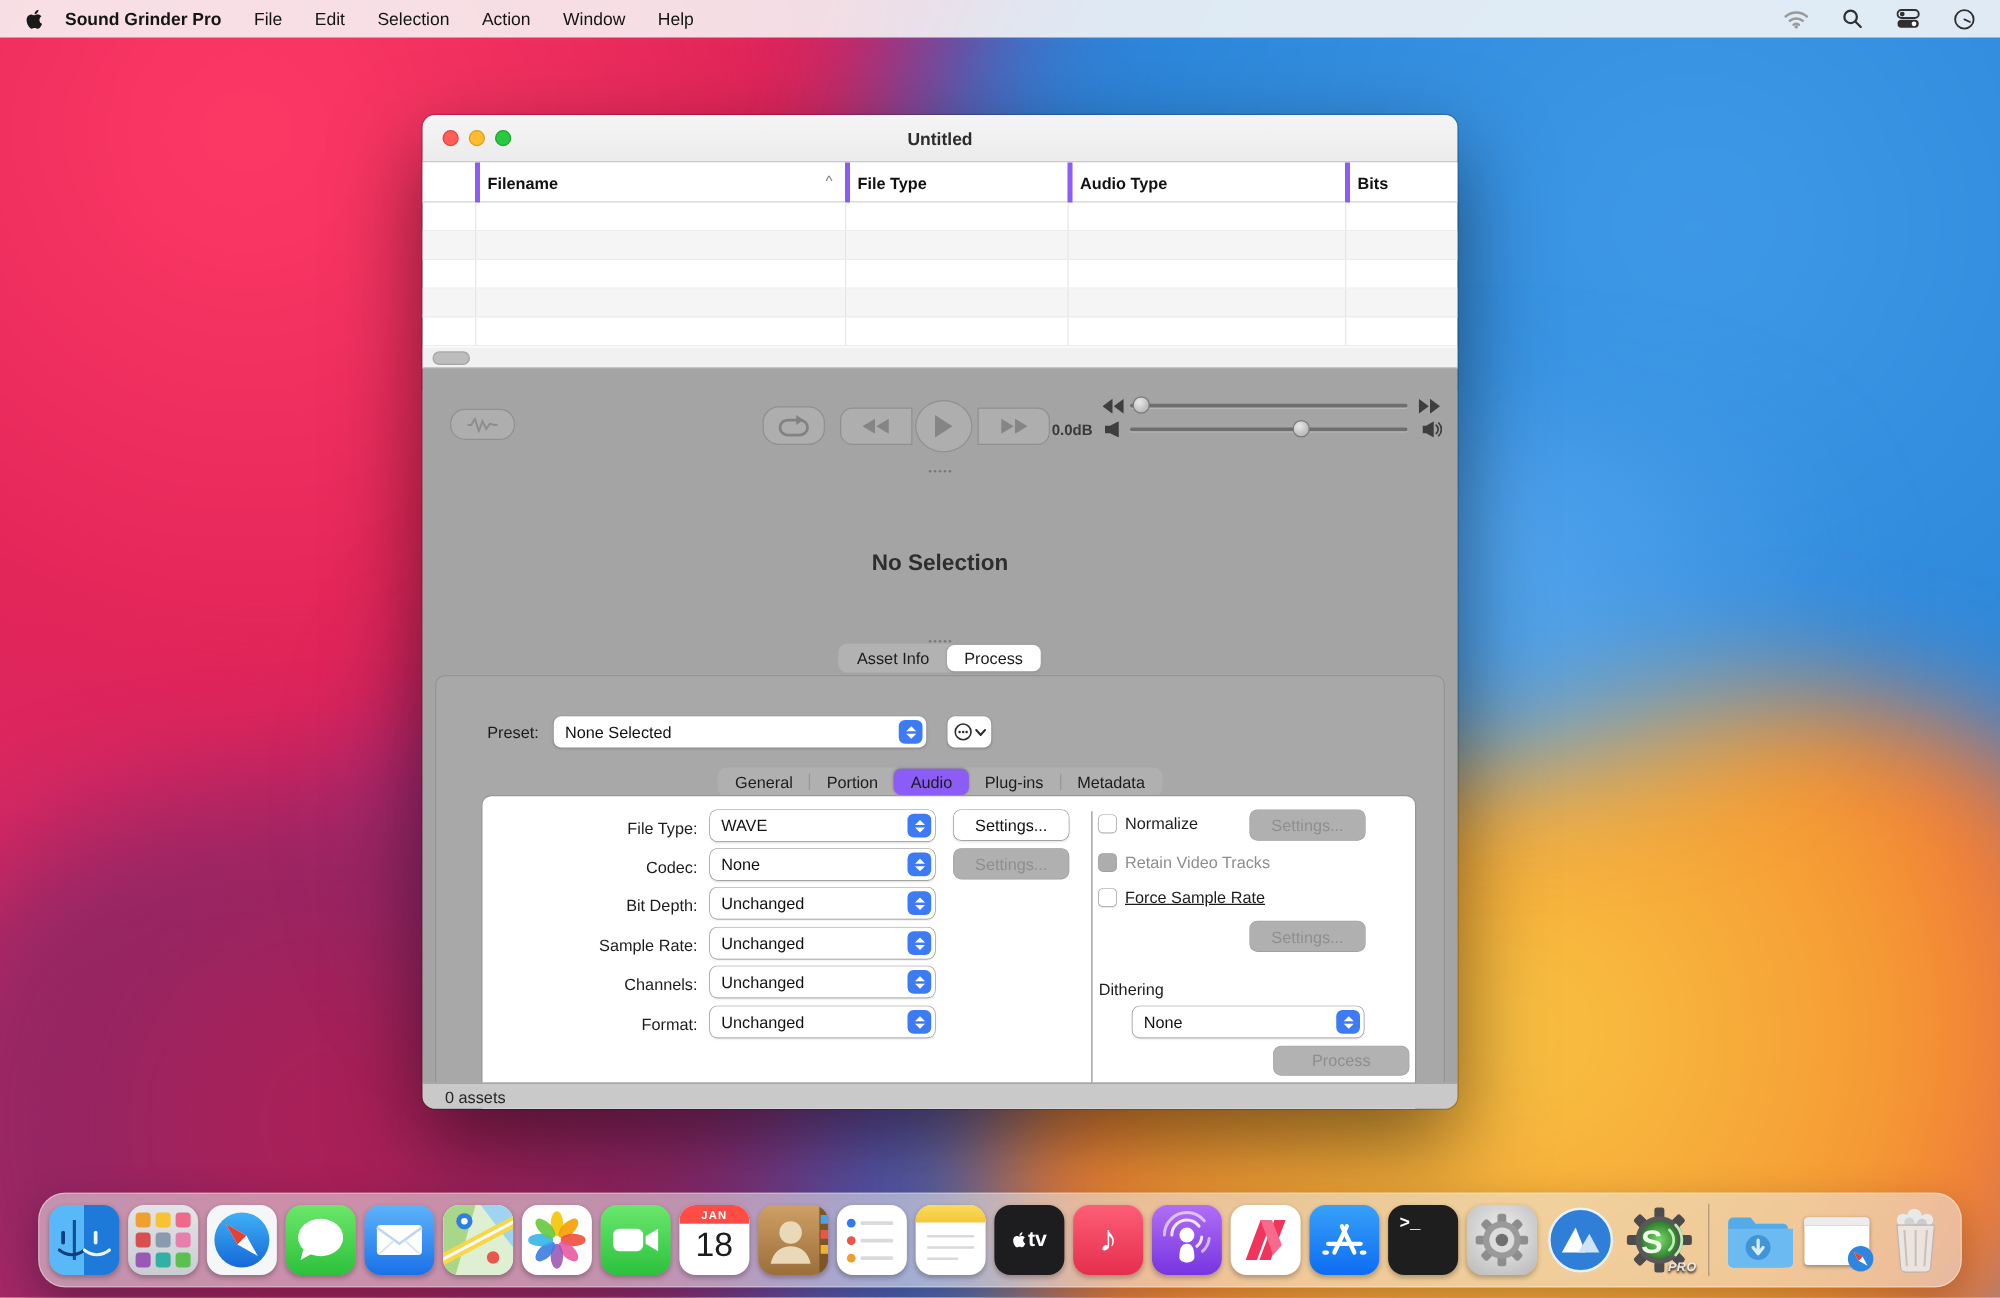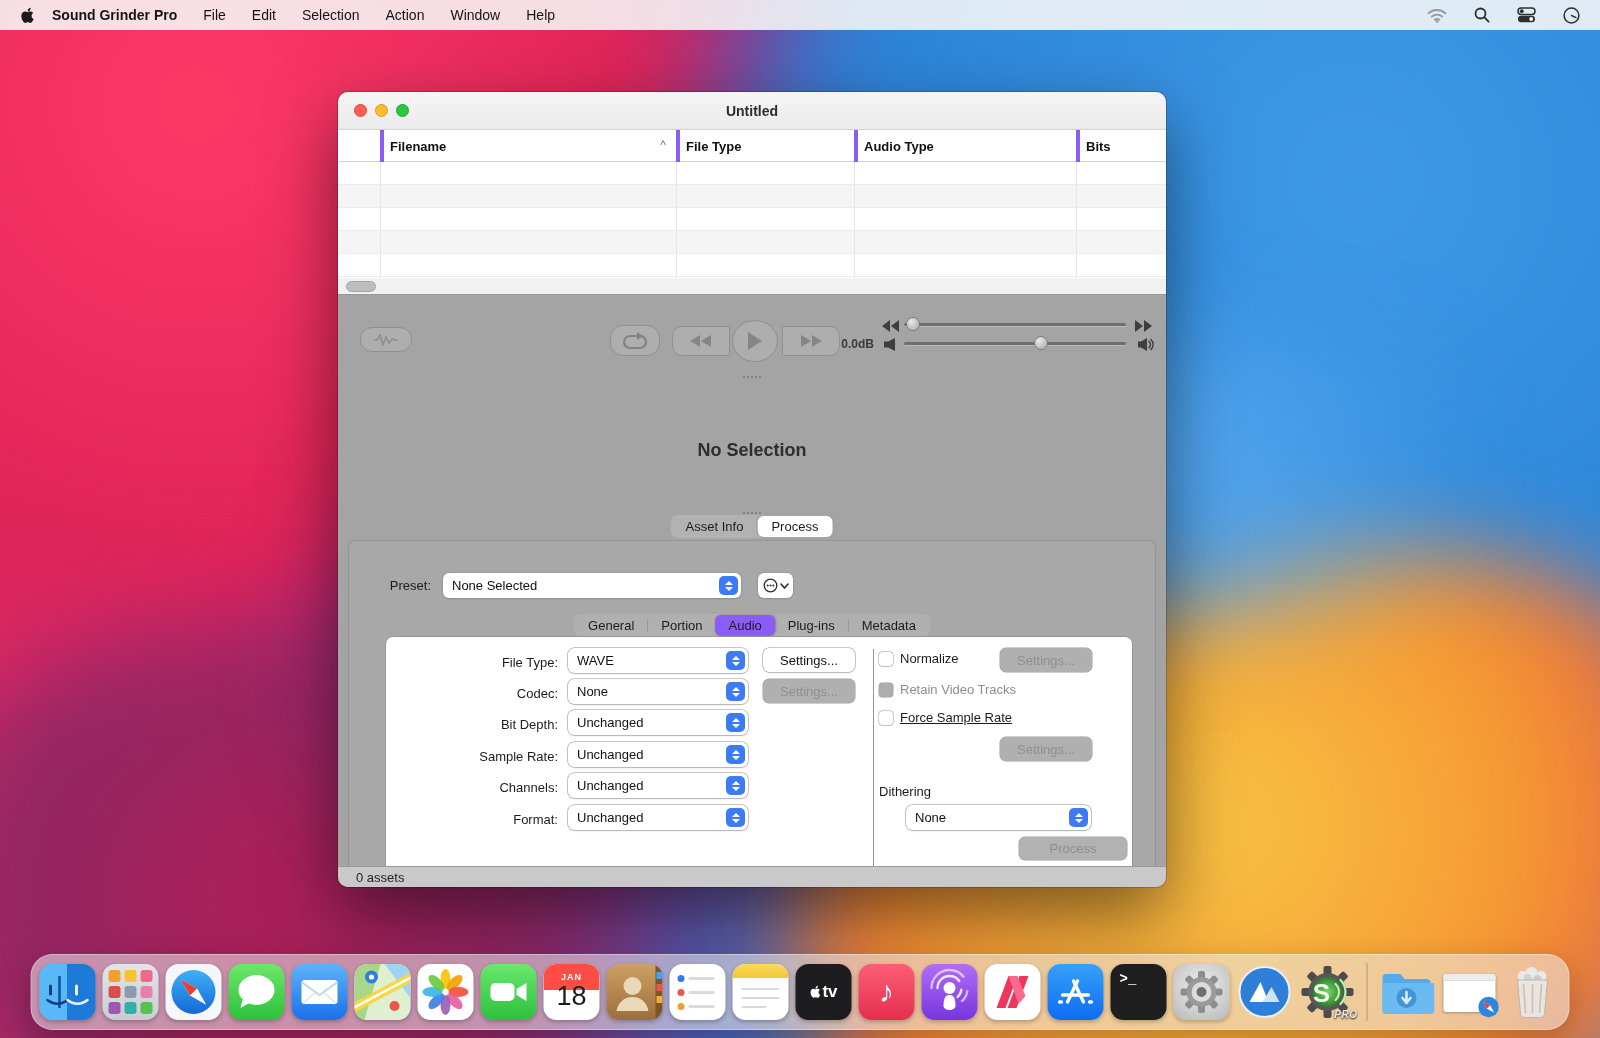--- a/index.html
+++ b/index.html
@@ -142,21 +142,21 @@
   .ic-launchpad { background:linear-gradient(#e3e5e8,#c9ccd1); }
   .lp-grid { position:absolute; left:50%; top:50%; transform:translate(-50%,-50%); display:grid; grid-template-columns:repeat(3,12px); grid-gap:4px; }
   .lp-grid b { width:12px; height:12px; border-radius:3px; display:block; }
   .ic-safari { background:#f4f6f8; }
   .ic-messages { background:linear-gradient(#6be76a,#2dc13b); }
   .ic-mail { background:linear-gradient(#5db3f9,#1a71e8); }
   .ic-maps { background:#eef3e6; }
   .ic-photos { background:#fff; }
   .ic-facetime { background:linear-gradient(#6ae76e,#2cc13d); }
   .ic-calendar { background:#fff; }
-  .cal-top { position:absolute; left:0; top:0; right:0; height:26px; background:#ff4d45; color:#fff; font-size:9px; font-weight:bold;
+  .cal-top { position:absolute; left:0; top:0; right:0; height:15px; background:#ff4d45; color:#fff; font-size:9px; font-weight:bold;
     display:flex; align-items:center; justify-content:center; letter-spacing:1px; }
   .cal-day { position:absolute; left:0; right:0; top:17px; text-align:center; font-size:27px; font-weight:300; color:#1c1c1c; }
   .ic-contacts { background:linear-gradient(#cfa064,#9c6e3b); }
   .ic-reminders, .ic-notes { background:#fff; }
   .notes-top { position:absolute; left:0; top:0; right:0; height:14px; background:linear-gradient(#f9da5a,#f4c63a); }
   .nline { position:absolute; left:9px; right:9px; height:2px; background:#d9d9d9; border-radius:1px; }
   .rrow { position:absolute; left:8px; display:flex; align-items:center; gap:4px; }
   .rdot { width:7px; height:7px; border-radius:50%; }
   .rline { width:26px; height:2.5px; background:#dadada; border-radius:1px; }
   .ic-appletv { background:#1d1d1f; color:#fff; display:flex; align-items:center; justify-content:center; font-weight:bold; font-size:17px; }

